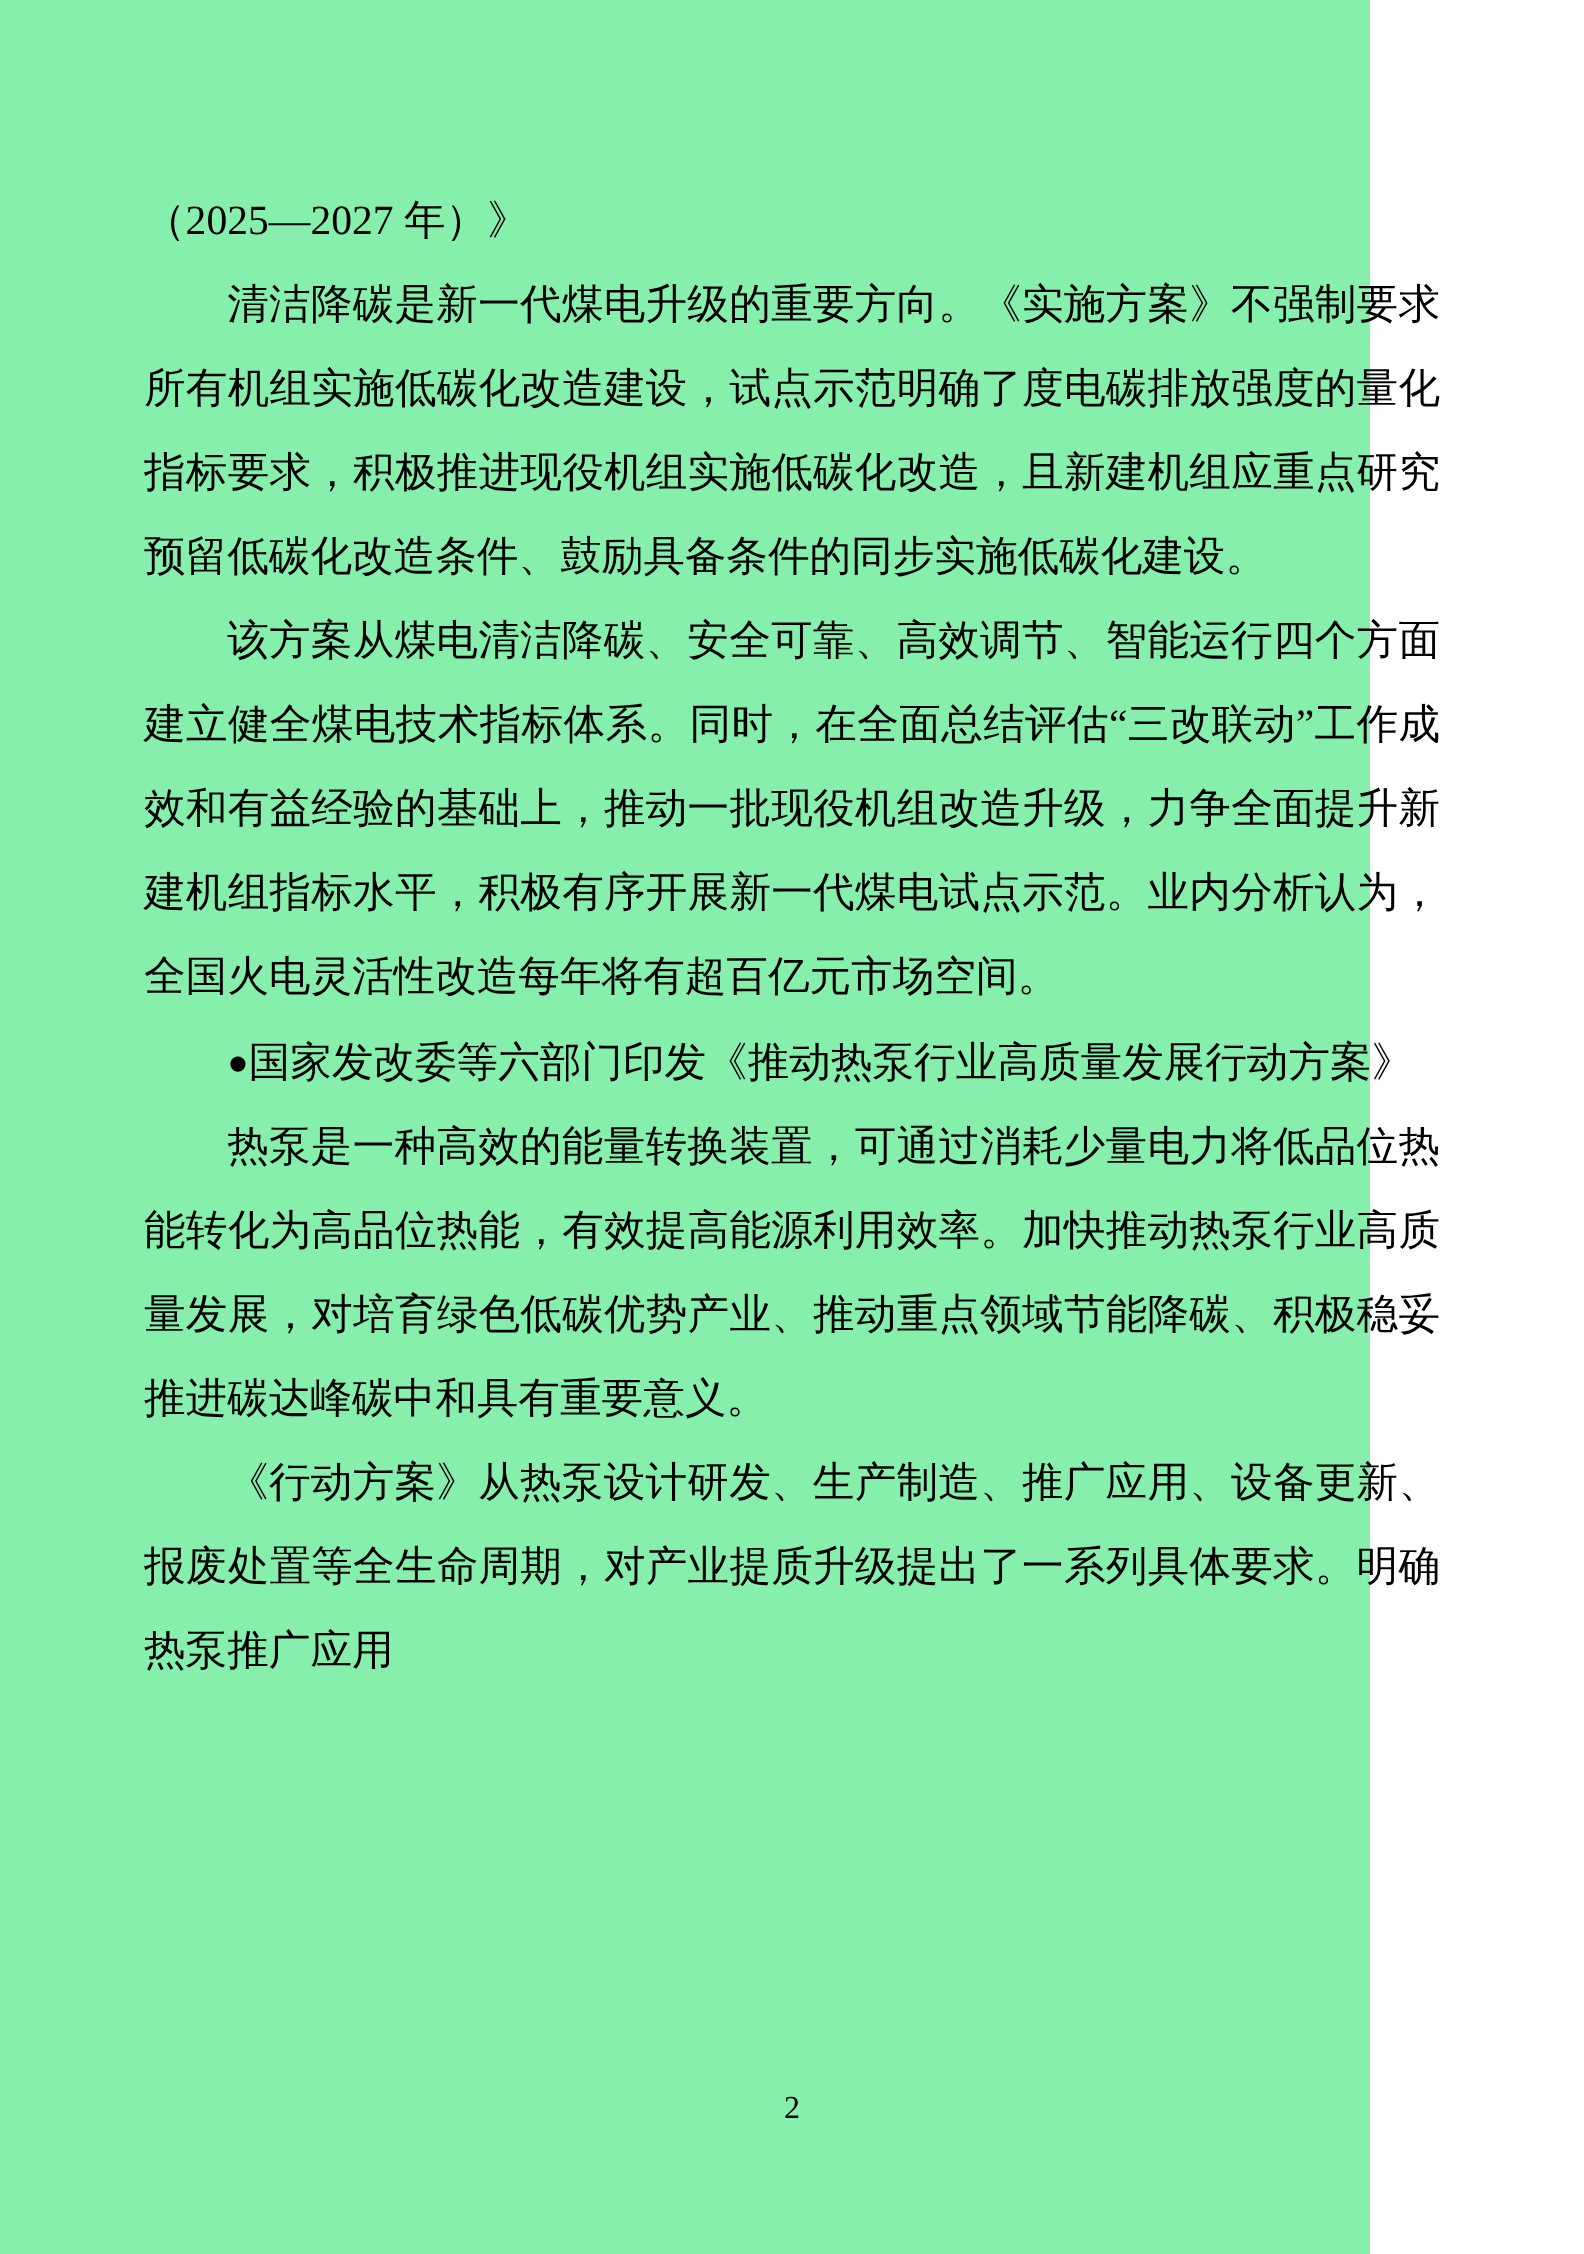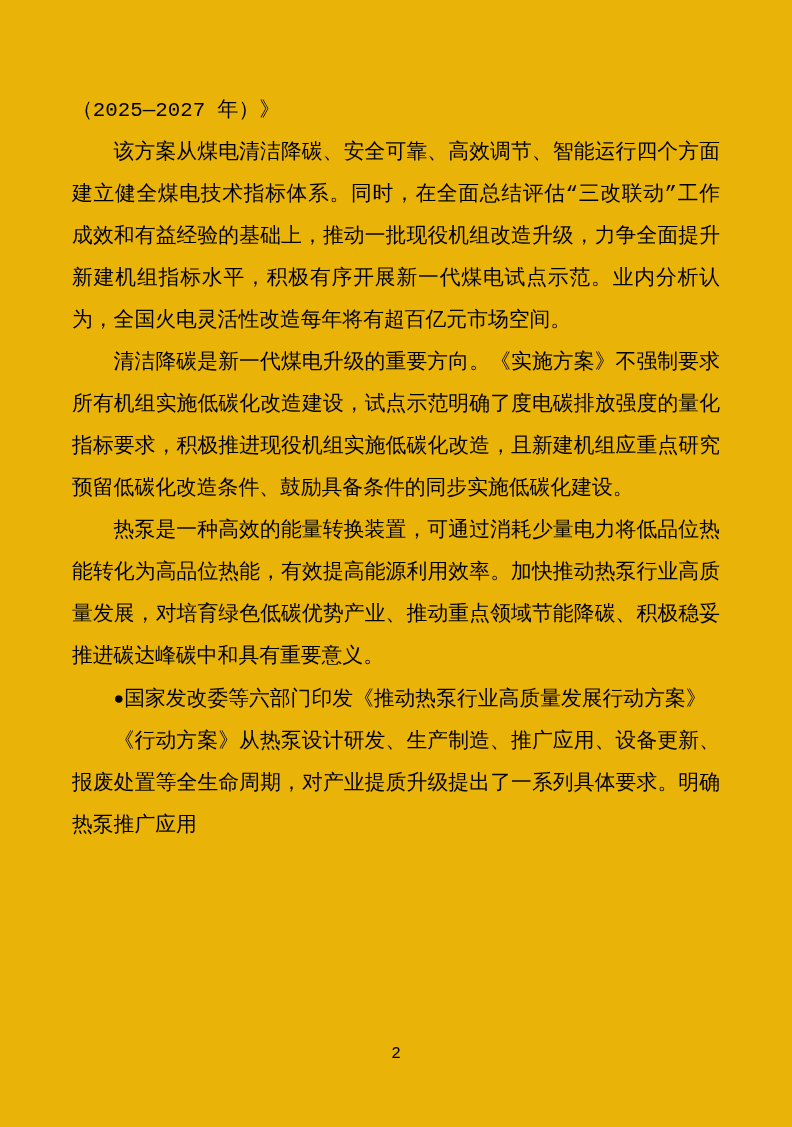--- a/index.html
+++ b/index.html
@@ -11,24 +11,23 @@
     width: 792px;
     height: 1127px;
     position: relative;
     overflow: hidden;
     font-family: "Liberation Serif", "DejaVu Serif", serif;
     color: #000000;
   }
   .page {
     position: absolute;
     left: 0; top: 0;
-    width: 792px;
+    width: 685px;
     height: 1127px;
-    background: #eab308;
-    font-family: Liberation Mono, monospace;
+    background: #86efac;
   }
   .text-block {
     position: absolute;
     left: 72px;
     top: 90px;
     width: 648px;
     font-size: 20.8px;
     line-height: 42px;
     text-align: justify;
     text-justify: inter-ideograph;
@@ -56,22 +55,22 @@
     line-height: 19px;
     color: #000000;
   }
 </style>
 </head>
 <body>
 
 <div class="page">
   <div class="text-block" id="text-block">
       <div class="para continuation"><span>（2025—2027 年）》</span></div>
+      <div class="para body"><span>清洁降碳是新一代煤电升级的重要方向。《实施方案》不强制要求所有机组实施低碳化改造建设，试点示范明确了度电碳排放强度的量化指标要求，积极推进现役机组实施低碳化改造，且新建机组应重点研究预留低碳化改造条件、鼓励具备条件的同步实施低碳化建设。</span></div>
       <div class="para body"><span>该方案从煤电清洁降碳、安全可靠、高效调节、智能运行四个方面建立健全煤电技术指标体系。同时，在全面总结评估“三改联动”工作成效和有益经验的基础上，推动一批现役机组改造升级，力争全面提升新建机组指标水平，积极有序开展新一代煤电试点示范。业内分析认为，全国火电灵活性改造每年将有超百亿元市场空间。</span></div>
-      <div class="para body"><span>清洁降碳是新一代煤电升级的重要方向。《实施方案》不强制要求所有机组实施低碳化改造建设，试点示范明确了度电碳排放强度的量化指标要求，积极推进现役机组实施低碳化改造，且新建机组应重点研究预留低碳化改造条件、鼓励具备条件的同步实施低碳化建设。</span></div>
+      <div class="para bullet"><span class="bullet-glyph">●</span><span>国家发改委等六部门印发《推动热泵行业高质量发展行动方案》</span></div>
       <div class="para body"><span>热泵是一种高效的能量转换装置，可通过消耗少量电力将低品位热能转化为高品位热能，有效提高能源利用效率。加快推动热泵行业高质量发展，对培育绿色低碳优势产业、推动重点领域节能降碳、积极稳妥推进碳达峰碳中和具有重要意义。</span></div>
-      <div class="para bullet"><span class="bullet-glyph">●</span><span>国家发改委等六部门印发《推动热泵行业高质量发展行动方案》</span></div>
       <div class="para body"><span>《行动方案》从热泵设计研发、生产制造、推广应用、设备更新、报废处置等全生命周期，对产业提质升级提出了一系列具体要求。明确热泵推广应用</span></div>
     </div>
   <div class="footer">
     <span>2</span>
   </div>
 </div>
 
 </body></html>

